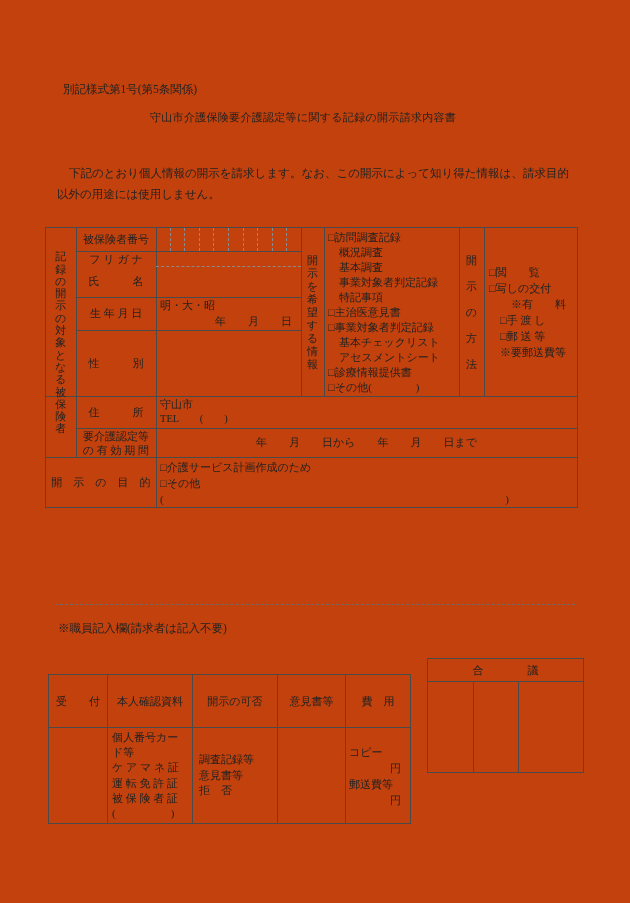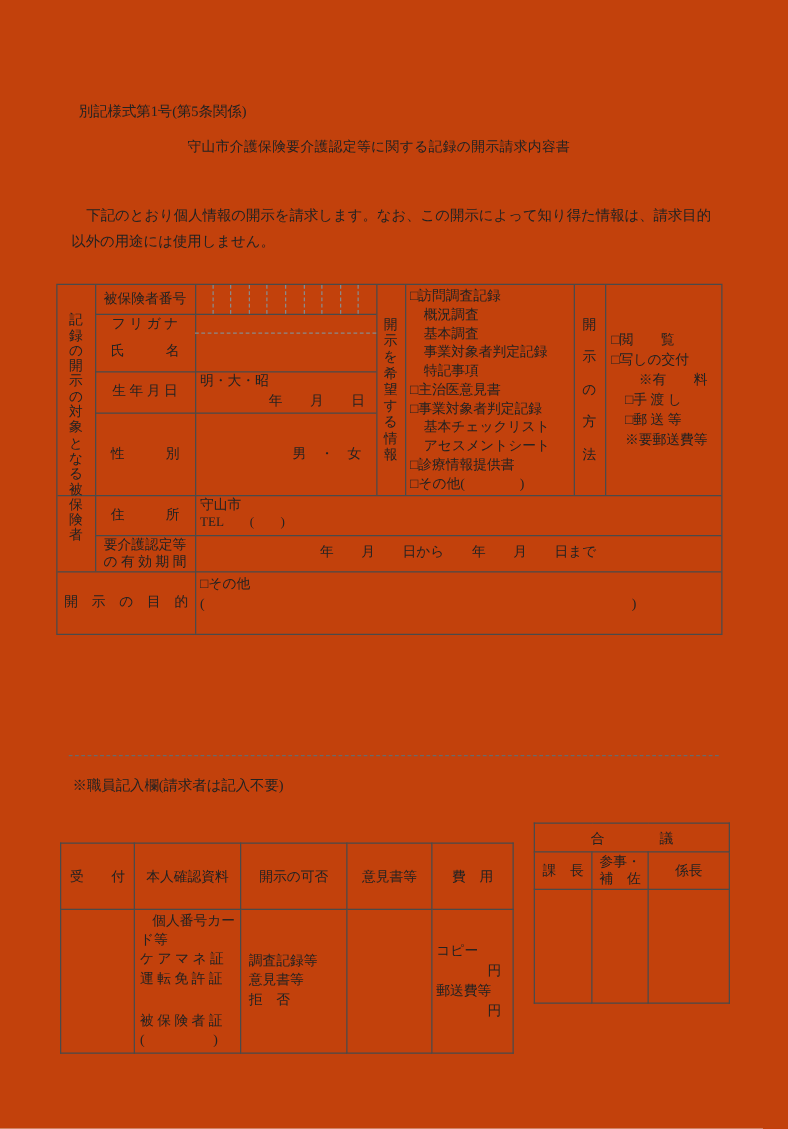--- a/index.html
+++ b/index.html
@@ -92,21 +92,20 @@
       <div></div>
       <div></div>
       <div></div>
     </div>
 
     <div class="cell" style="left:110px;top:69px;width:145px;height:33px;">
       <div style="padding-left:4px;line-height:17px;">明・大・昭</div>
       <div class="pre" style="text-align:right;padding-right:9px;line-height:15px;">年　　月　　日</div>
     </div>
 
-    <div class="cell pre" style="left:110px;top:102px;width:145px;height:66px;line-height:66px;padding-left:78px;">男　・　女</div>
 
     <div class="cell vflex" style="left:255px;top:0;width:23px;height:168px;">
       <div class="vcol-text" style="line-height:13px;">開示を希望する情報</div>
     </div>
     <div class="cell" style="left:278px;top:0;width:135px;height:168px;padding:2px 0 0 4px;font-family:Liberation Serif, serif;">
       <div class="pre line15">□訪問調査記録</div>
       <div class="pre line15">　概況調査</div>
       <div class="pre line15">　基本調査</div>
       <div class="pre line15">　事業対象者判定記録</div>
       <div class="pre line15">　特記事項</div>
@@ -132,20 +131,21 @@
 
     <div class="cell" style="left:110px;top:168px;width:421px;height:32px;padding-left:4px;">
       <div style="line-height:16px;">守山市</div>
       <div class="pre" style="line-height:14px;font-size:10.5px;">TEL　　(　　)</div>
     </div>
 
     <div class="cell center pre" style="left:110px;top:200px;width:421px;height:29px;line-height:29px;">年　　月　　日から　　年　　月　　日まで</div>
 
     <div class="cell center pre" style="left:0;top:229px;width:110px;height:50px;line-height:50px;">開　示　の　目　的</div>
     <div class="cell" style="left:110px;top:229px;width:421px;height:50px;padding:2px 0 0 4px;">
+      <div class="line16">□介護サービス計画作成のため</div>
       <div class="line16">□その他</div>
       <div class="line16 paren-flex" style="padding-right:68px;">
         <span>(</span>
         <span>)</span>
       </div>
     </div>
   </div>
 
   <div class="bigdash" style="left:55px;top:604px;width:520px;"></div>
 
@@ -163,25 +163,25 @@
         <tr style="height:53px;">
       <th class="center pre">受　　付</th>
       <th class="center">本人確認資料</th>
       <th class="center">開示の可否</th>
       <th class="center">意見書等</th>
       <th class="center pre">費　用</th>
     </tr>
     <tr style="height:91px;">
       <td></td>
       <td class="vmid" style="padding:2px 4px;">
-        <div class="pre" style="line-height:15.2px;text-align:right;">個人番号カー</div>
+        <div class="pre" style="line-height:15.2px;">個人番号カー</div>
         <div class="pre" style="line-height:15.2px;">ド等</div>
         <div class="pre" style="line-height:15.2px;">ケ ア マ ネ 証</div>
         <div class="pre" style="line-height:15.2px;">運 転 免 許 証</div>
-        <div class="pre" style="line-height:15.2px;margin-top:19px;">被 保 険 者 証</div>
+        <div class="pre" style="line-height:15.2px;">被 保 険 者 証</div>
         <div class="pre" style="line-height:15.2px;">(　　　　　)</div>
       </td>
       <td class="vmid" style="padding-left:6px;">
         <div class="pre" style="line-height:15.5px;">調査記録等</div>
         <div class="pre" style="line-height:15.5px;">意見書等</div>
         <div class="pre" style="line-height:15.5px;">拒　否</div>
       </td>
       <td></td>
       <td class="vmid" style="padding:0 3px;">
         <div style="line-height:16px;">コピー</div>
@@ -196,28 +196,20 @@
   <table class="abs" style="left:427px;top:658px;width:156px;">
     <colgroup>
       <col style="width:46px">
         <col style="width:45px">
         <col style="width:65px">
     </colgroup>
     <tbody>
         <tr style="height:23px;">
       <th class="center pre" colspan="3">合　　　　議</th>
     </tr>
-    <tr style="height:30px;">
-      <th class="center pre">課　長</th>
-      <th class="center">
-        <div class="pre" style="line-height:13px;">参事・</div>
-        <div class="pre" style="line-height:13px;">補　佐</div>
-      </th>
-      <th class="center">係長</th>
-    </tr>
     <tr style="height:91px;">
       <td></td>
       <td></td>
       <td></td>
     </tr>
   </tbody>
     </table>
 
 </div>
 

